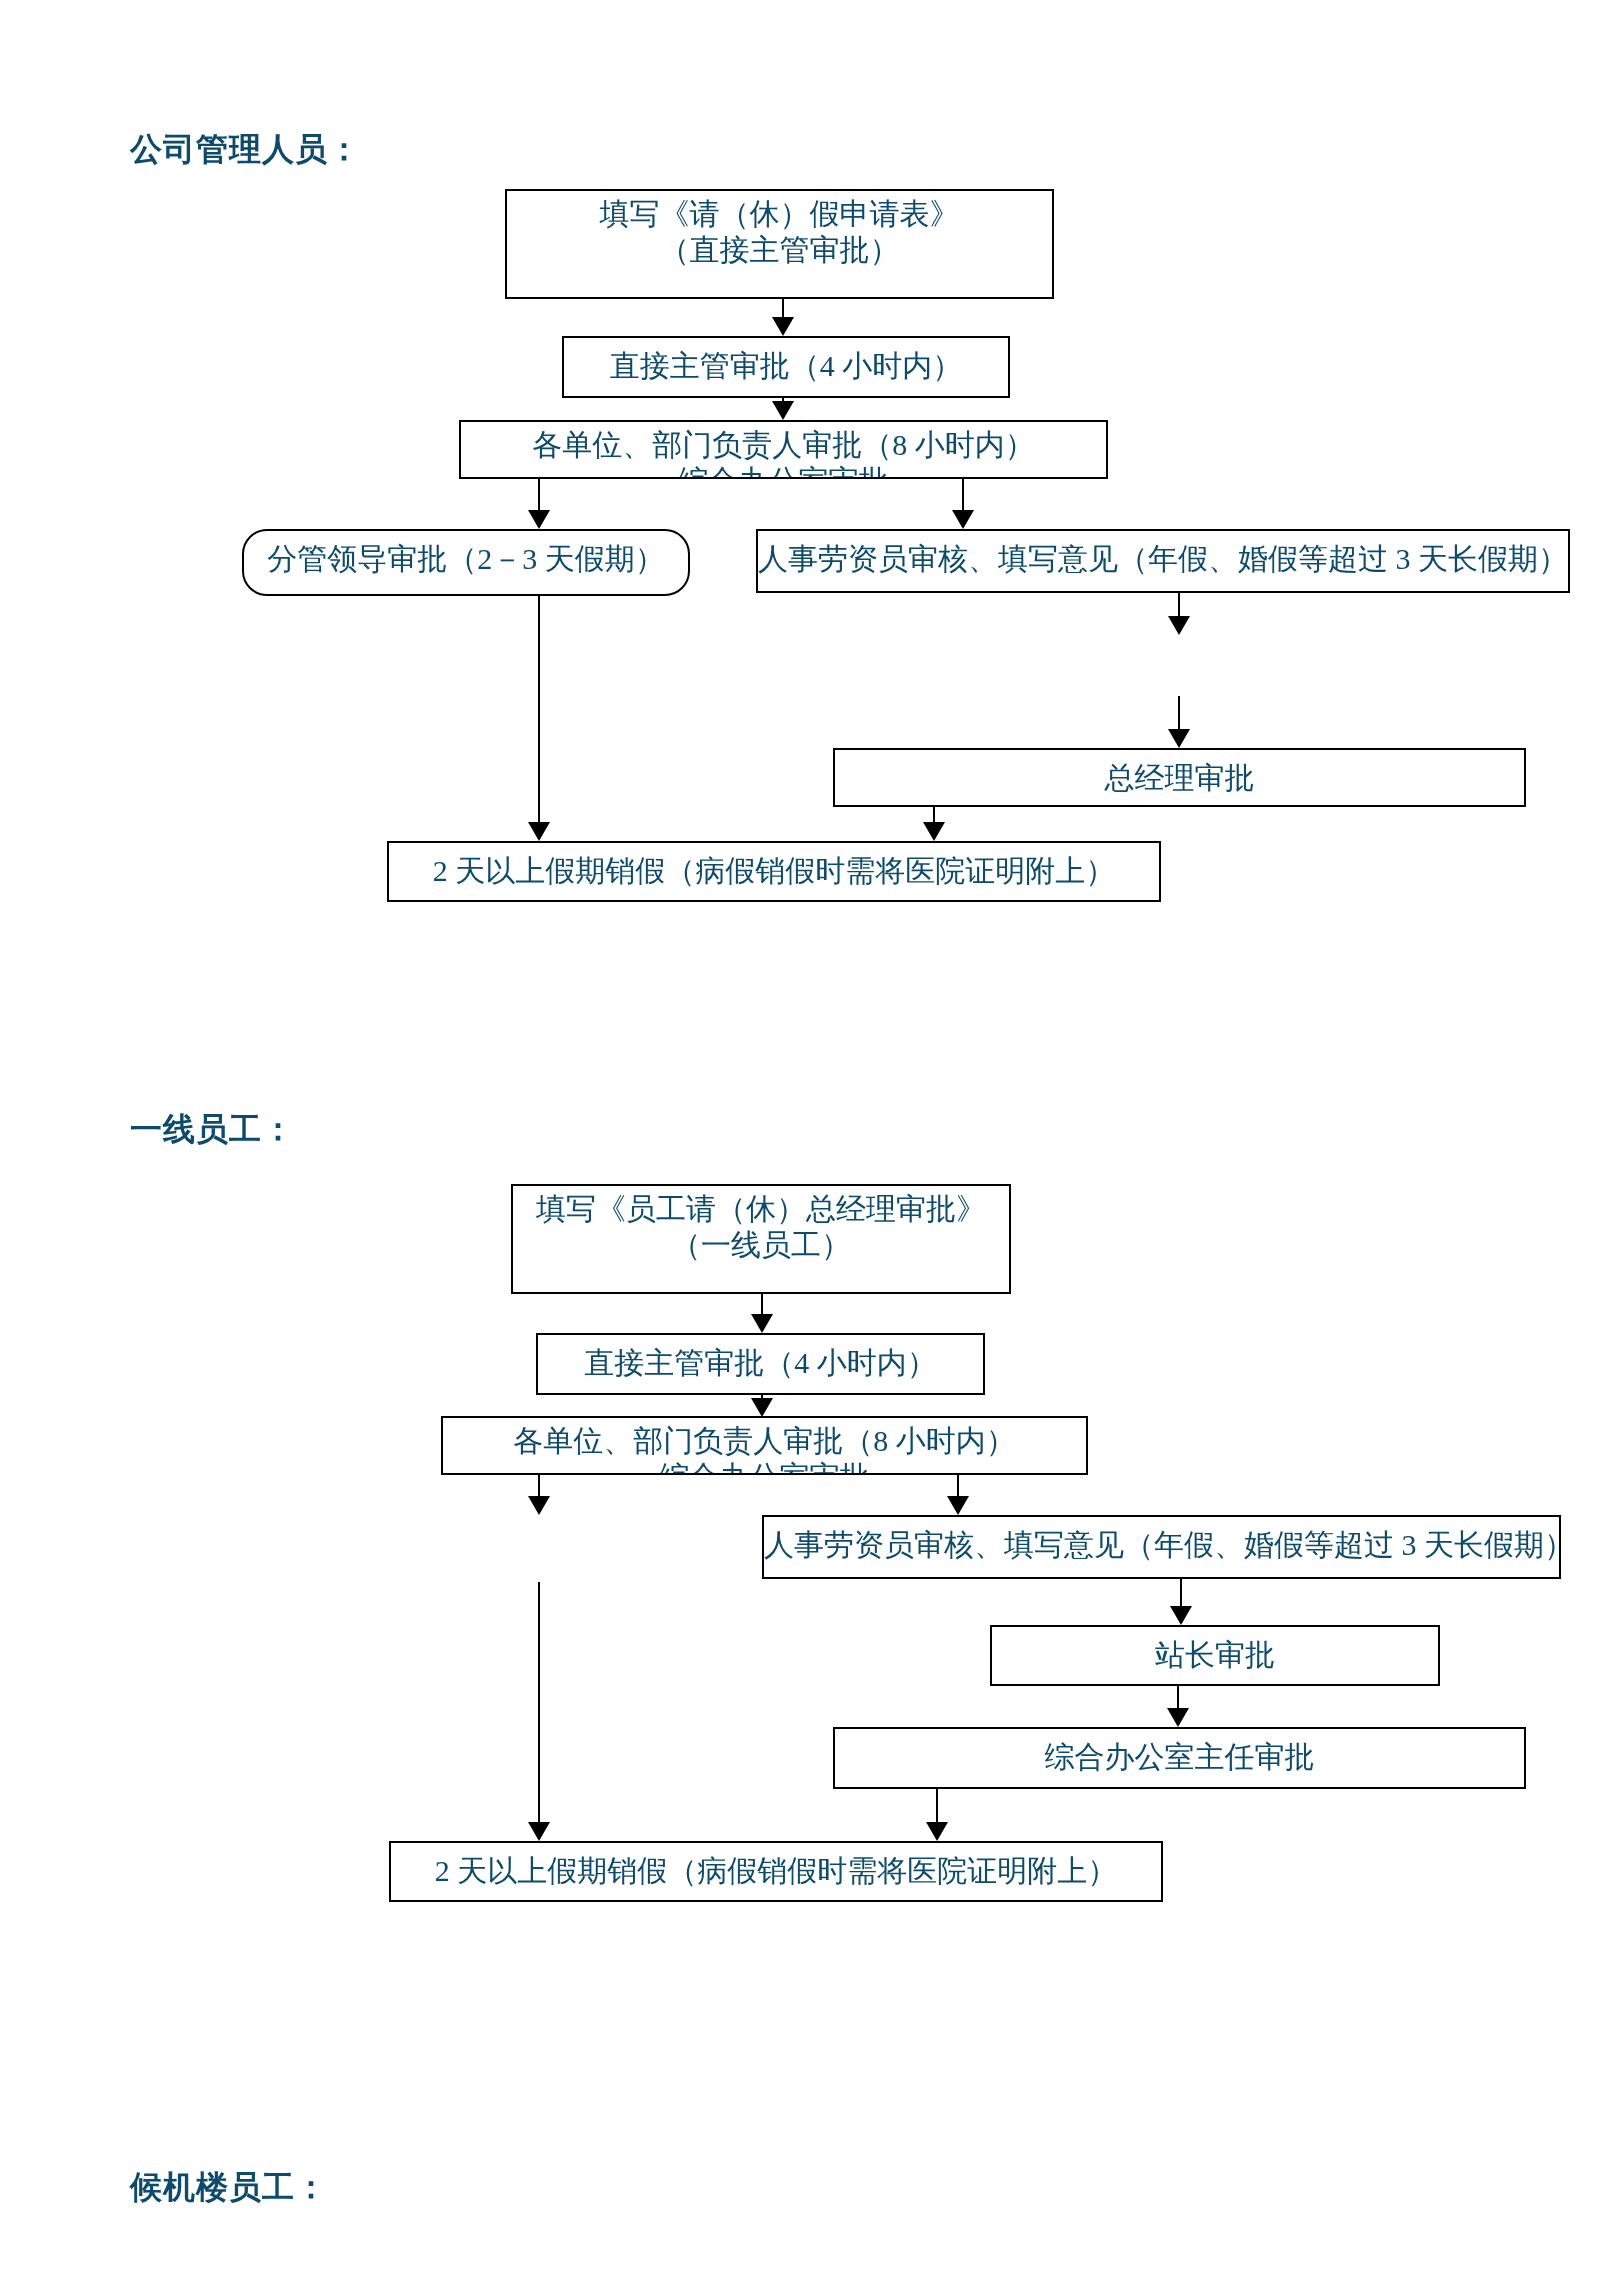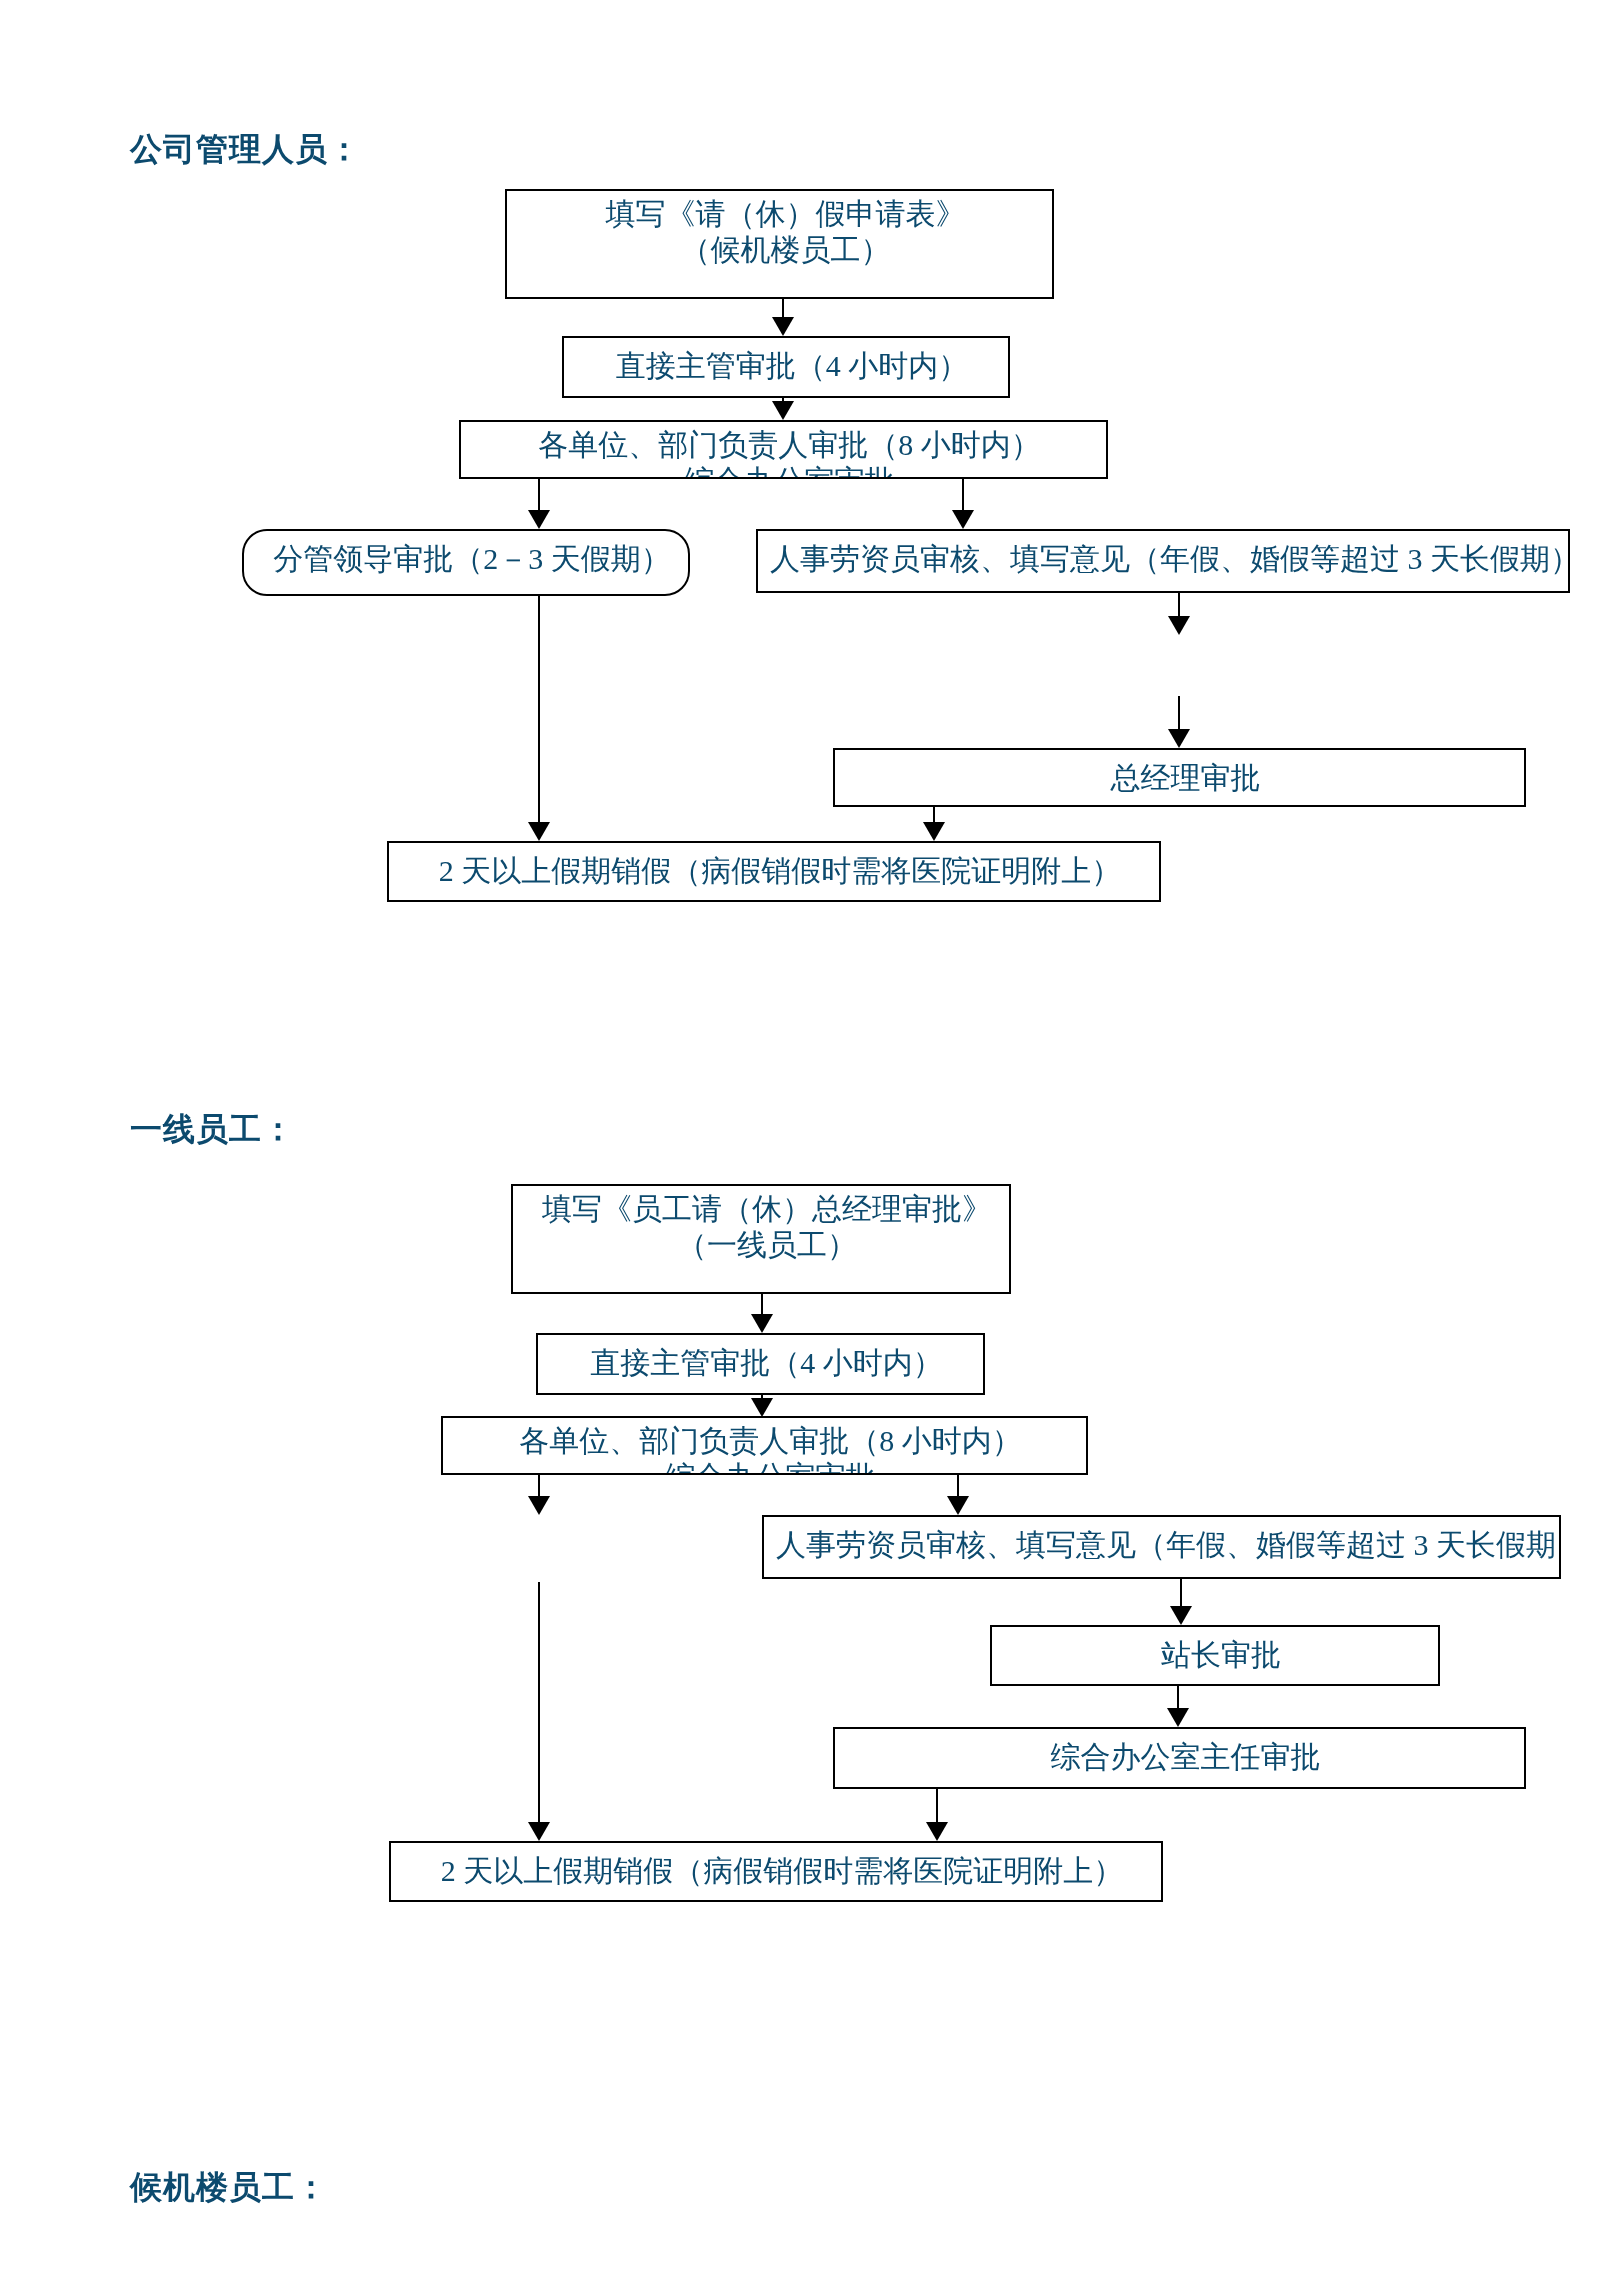--- a/index.html
+++ b/index.html
@@ -24,21 +24,21 @@
   .fbox{
     position:absolute;
     border:2.9px solid #000;
     background:#fff;
     box-sizing:border-box;
     font-size:30px;
     line-height:36px;
     text-align:center;
     overflow:hidden;
   }
-  .fbox .line{white-space:nowrap;margin-left:12px;}
+  .fbox .line{white-space:nowrap;}
   .pad-top1{padding-top:9.8px;}   
   .pad-top2{padding-top:4.9px;}    
   .varrow{position:absolute;width:25.5px;}
   .varrow .shaft{
     position:absolute;left:50%;transform:translateX(-50%);
     top:0;bottom:15.7px;width:2px;background:#000;
   }
   .varrow .head{
     position:absolute;left:50%;transform:translateX(-50%);
     bottom:0;width:0;height:0;
@@ -49,21 +49,21 @@
 </style>
 </head>
 <body>
 
 <div class="page">
 
   <h2 class="sec-heading" style="top:128px;">公司管理人员：</h2>
 
   <div class="fbox pad-top2" style="left:505px;top:189px;width:549px;height:110px;">
     <div class="line">填写《请（休）假申请表》</div>
-    <div class="line">（候机楼员工）</div>
+    <div class="line">（直接主管审批）</div>
   </div>
 
   <div class="varrow" style="left:770px;top:299px;height:37px;">
     <div class="shaft"></div>
     <div class="head"></div>
   </div>
 
   <div class="fbox pad-top1" style="left:562px;top:336px;width:448px;height:62px;">
     <div class="line">直接主管审批（4 小时内）</div>
   </div>

